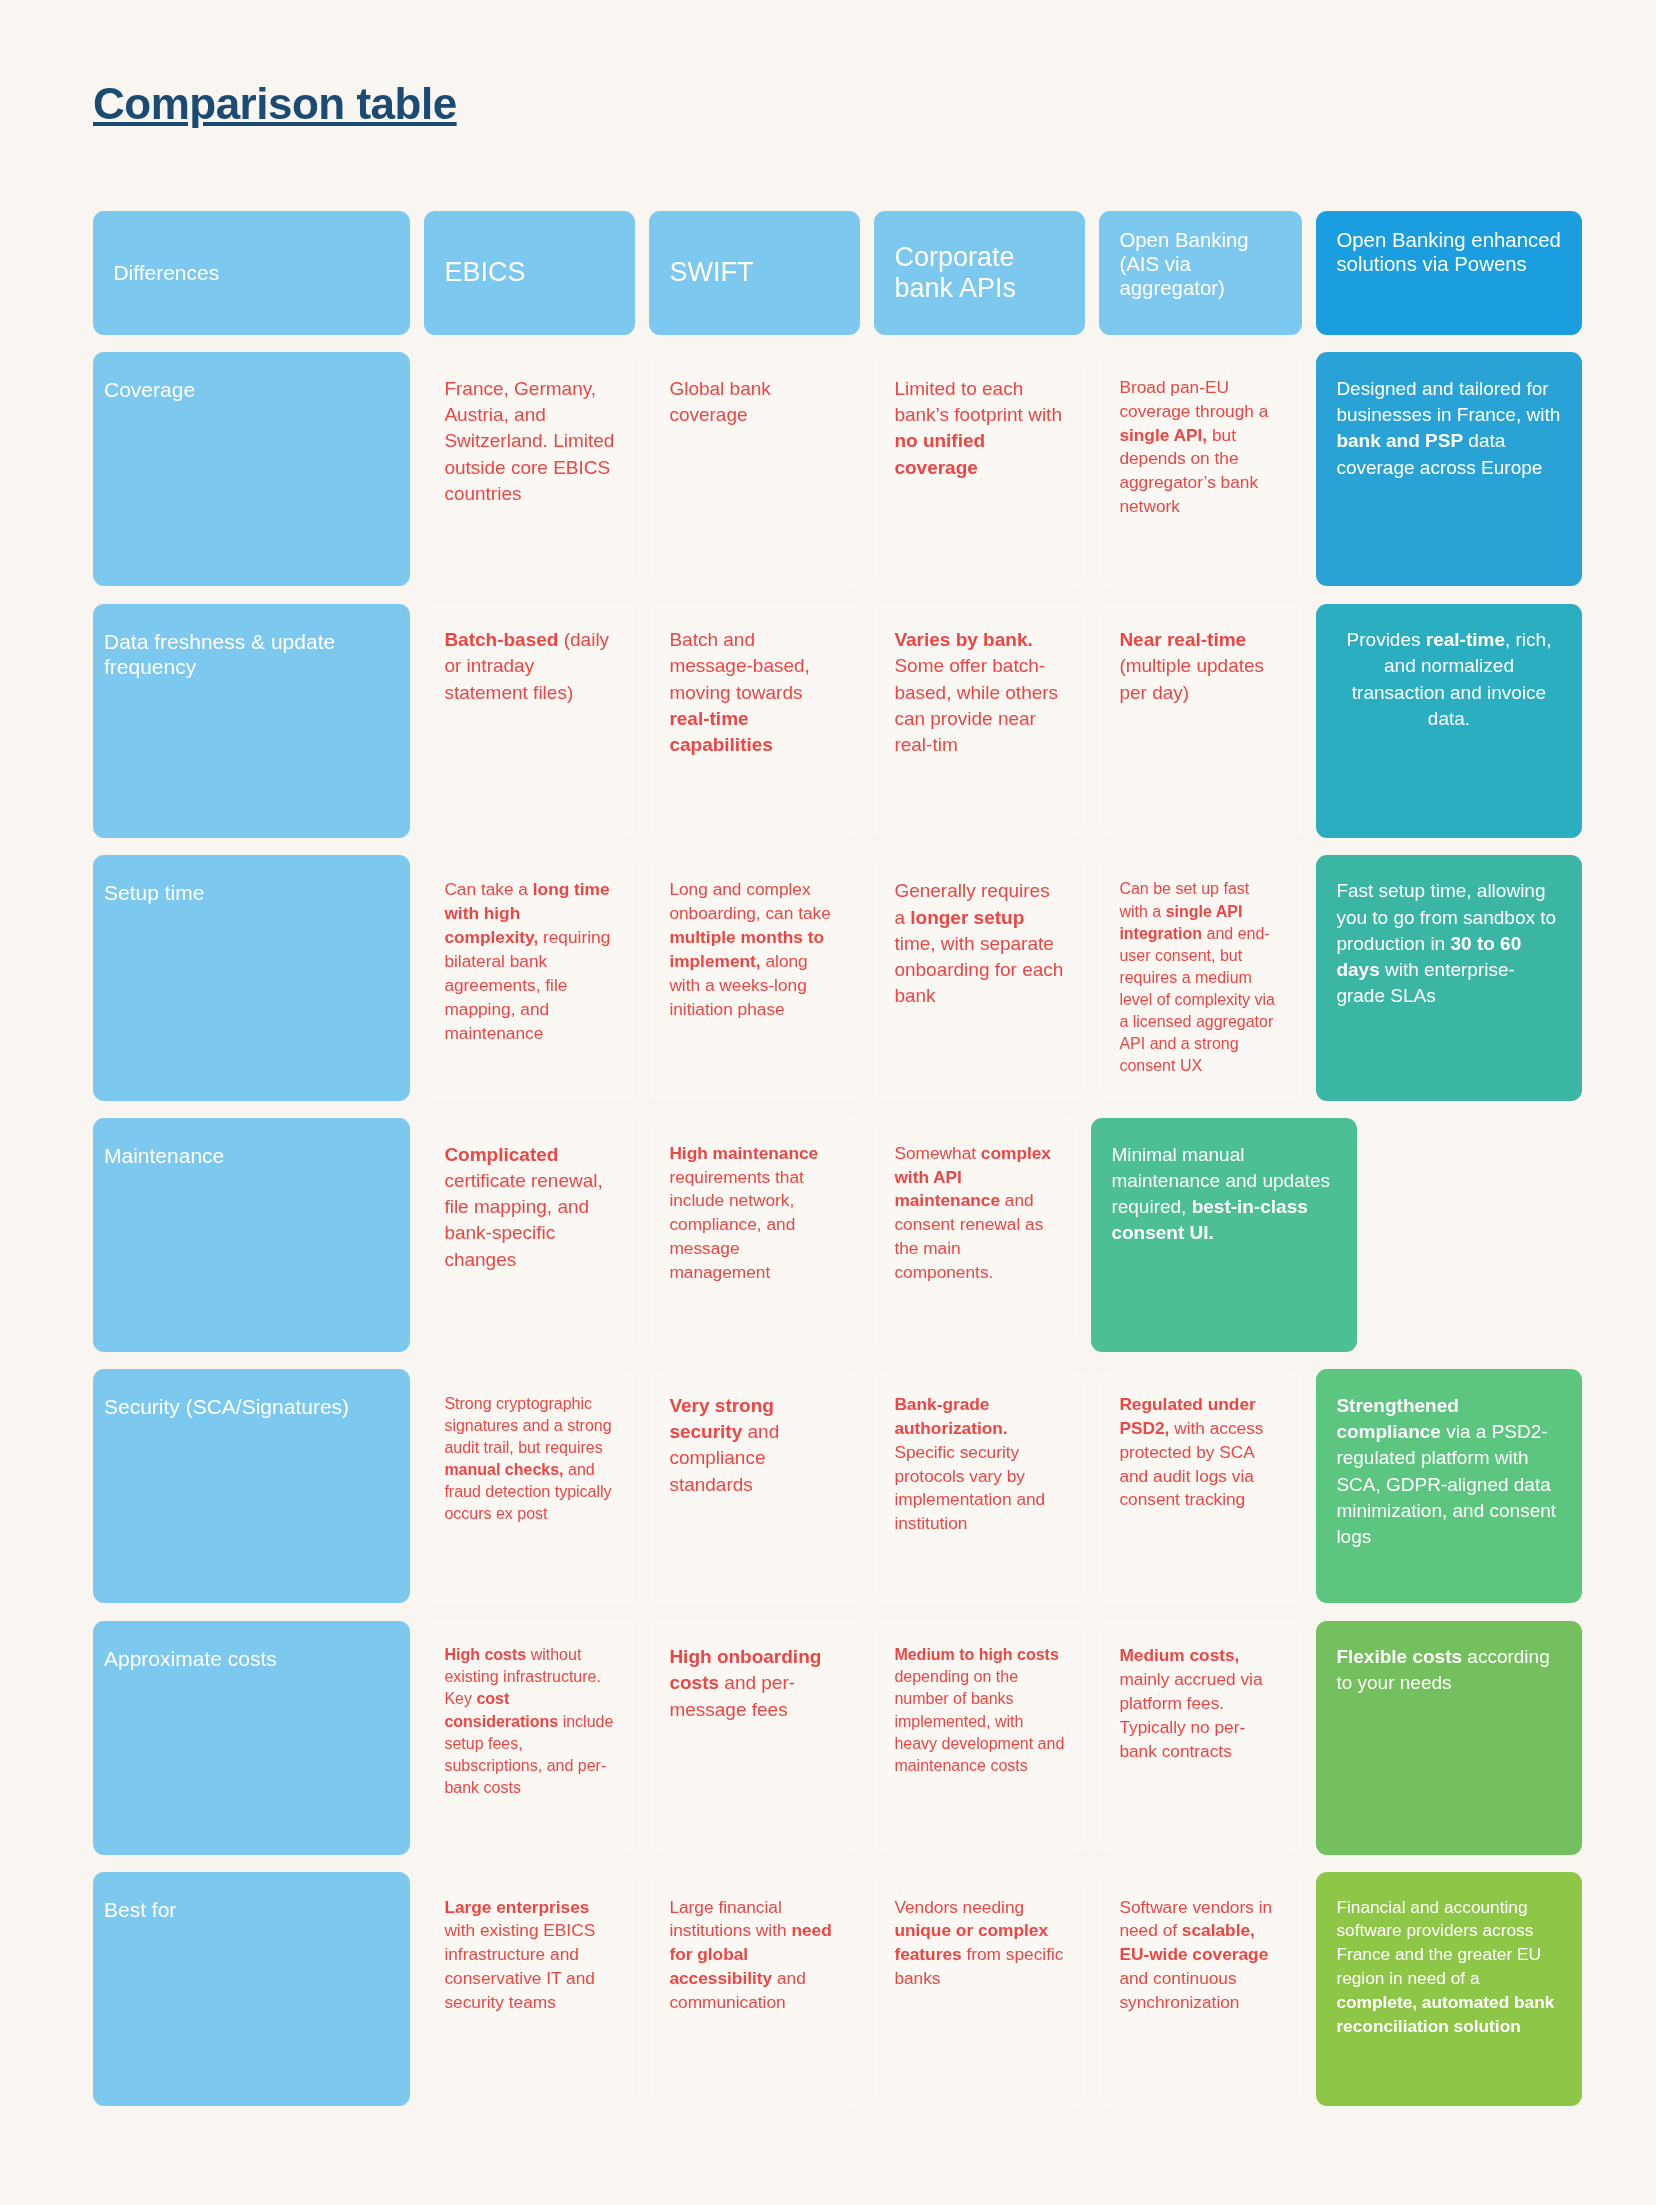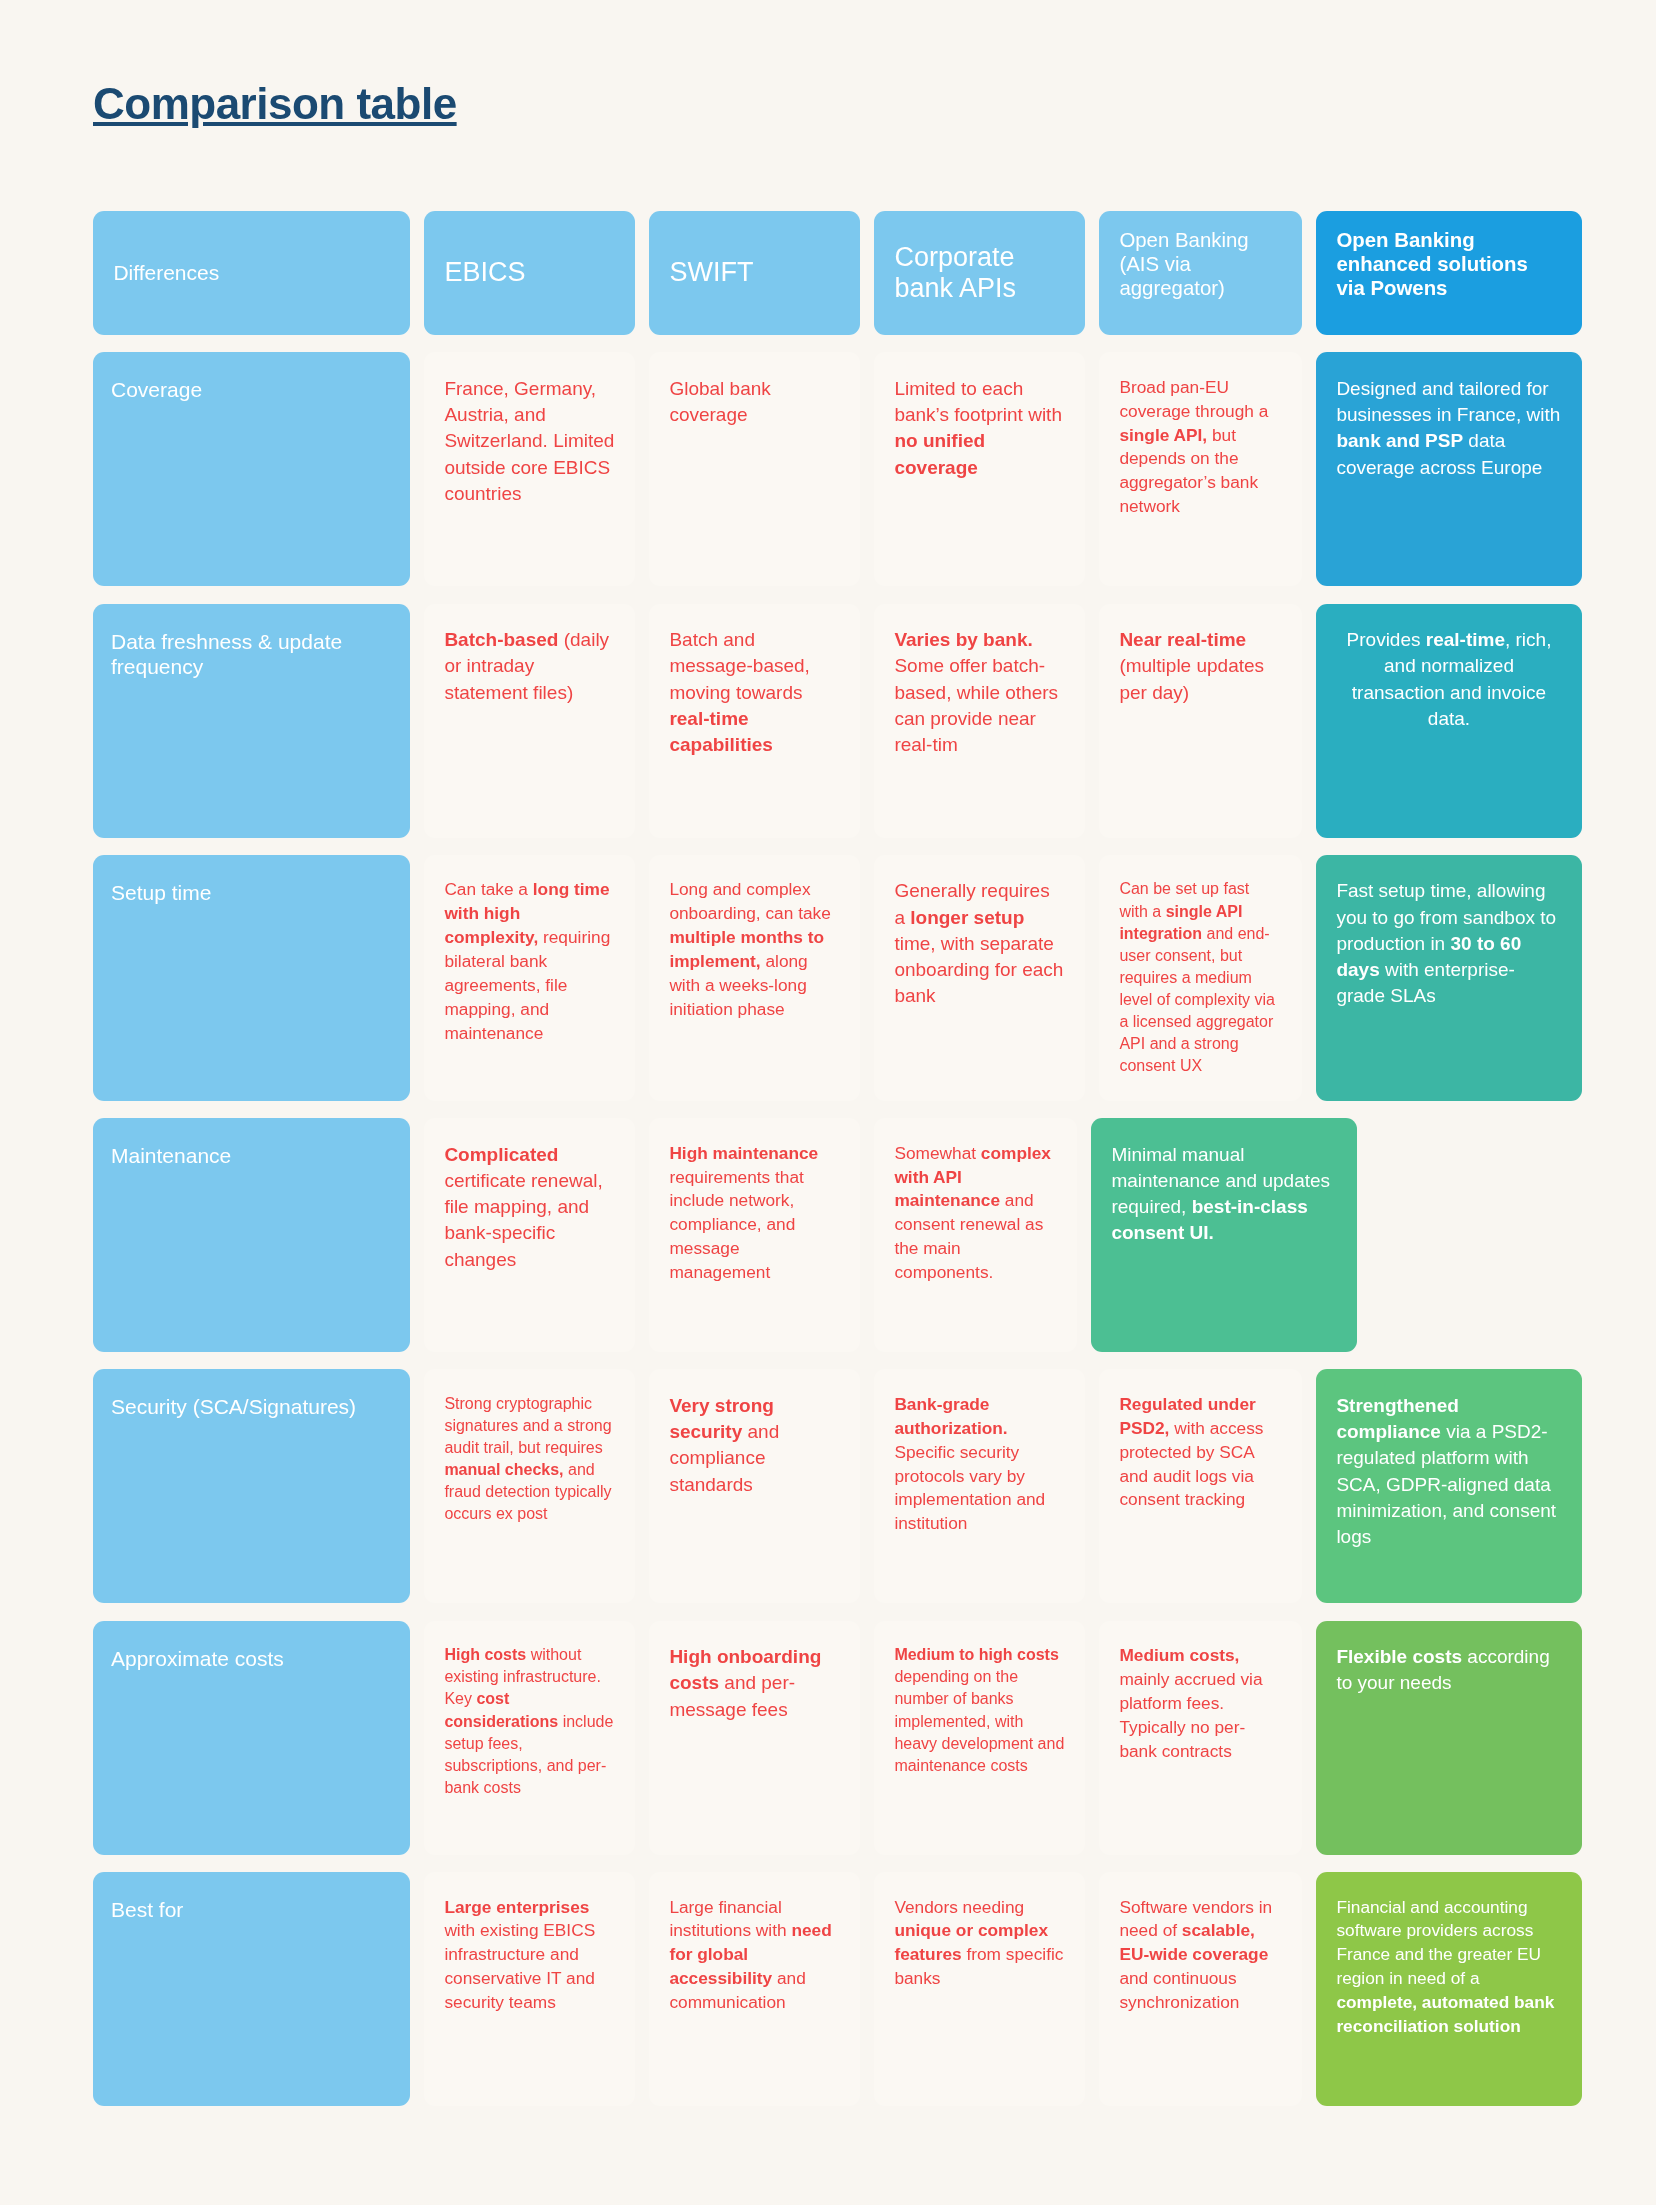--- a/index.html
+++ b/index.html
@@ -68,31 +68,31 @@
   }
   .hdr-row .c0 { font-size: 21px; }
   .hdr-row .c1,
   .hdr-row .c2,
   .hdr-row .c3 { font-size: 27px; line-height: 1.16; }
   .hdr-row .c4 { font-size: 20.4px; line-height: 1.18; align-items: flex-start; }
   .hdr-row .c5 {
     background: #1b9ee0;
     font-size: 20.4px;
     line-height: 1.18;
-    font-weight: bold;
+    font-weight: normal;
     align-items: flex-start;
   }
 
   
   .label-cell {
     background: #7cc8ee;
     color: #ffffff;
     font-size: 21px;
     line-height: 1.22;
-    padding: 25px 18px;
+    padding: 25px 11px;
     display: flex;
     align-items: flex-start;
   }
 
   
   .body-cell {
     background: #fbf8f3;
     color: #ef4444;
     padding: 23.6px 20.4px;
     display: flex;

